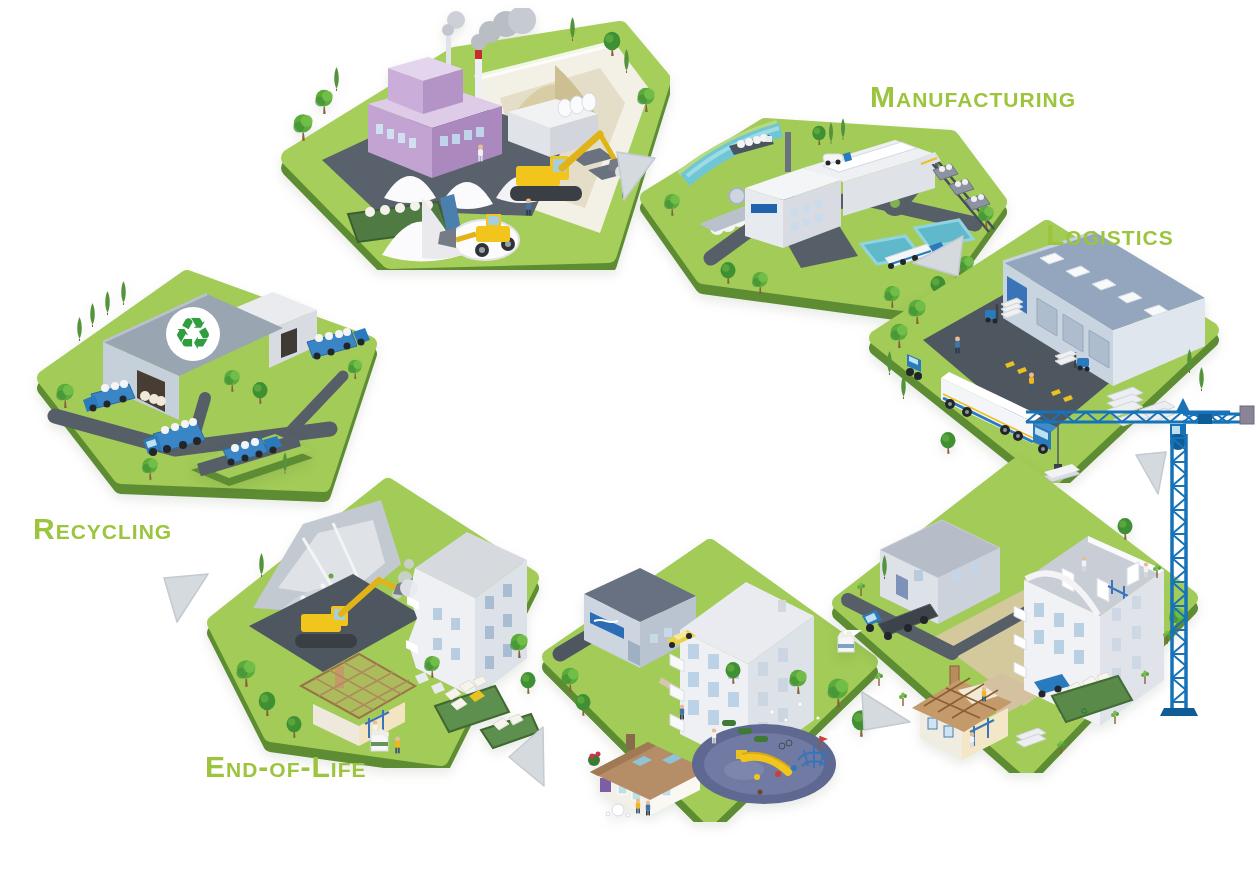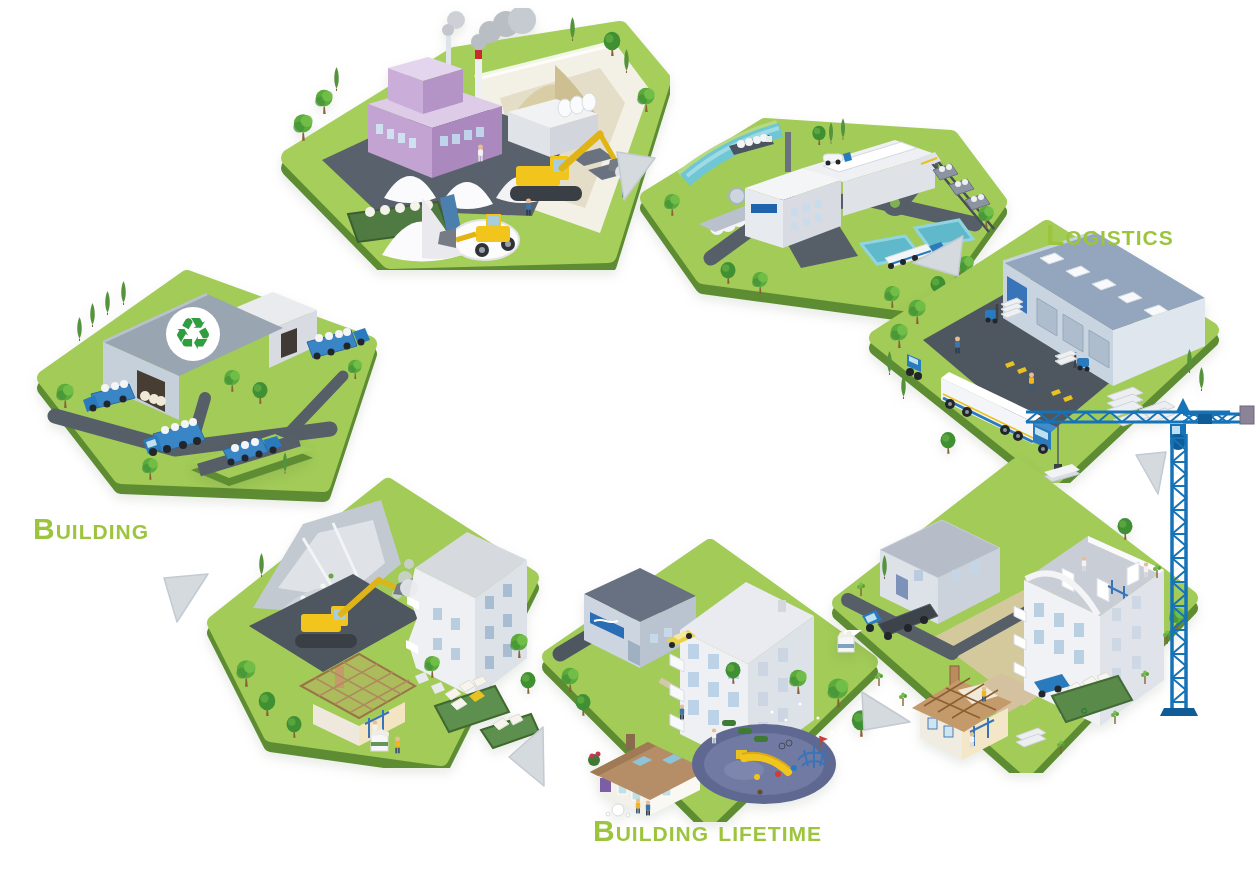--- a/index.html
+++ b/index.html
@@ -848,17 +848,18 @@
     <path d="M40,32 L40,78" stroke="#555b63" stroke-width="1.5"></path>
     <rect x="36" y="74" width="8" height="8" fill="#3c4146"></rect>
     <polygon points="26,86 54,78 62,84 34,92" fill="#d9dde2" stroke="#b9bfc8"></polygon>
     <polygon points="26,82 54,74 62,80 34,88" fill="#f2f3f5"></polygon>
     <path d="M154,48 L154,318 M168,44 L168,318" stroke="#1673b8" stroke-width="3.5"></path>
     <path d="M154,48 L168,60 L154,72 L168,84 L154,96 L168,108 L154,120 L168,132 L154,144 L168,156 L154,168 L168,180 L154,192 L168,204 L154,216 L168,228 L154,240 L168,252 L154,264 L168,276 L154,288 L168,300 L154,312" stroke="#1673b8" stroke-width="2" fill="none"></path>
     <path d="M154,48 H168 M154,72 H168 M154,96 H168 M154,120 H168 M154,144 H168 M154,168 H168 M154,192 H168 M154,216 H168 M154,240 H168 M154,264 H168 M154,288 H168 M154,312 H168" stroke="#1673b8" stroke-width="2"></path>
     <polygon points="146,318 176,318 180,326 142,326" fill="#0f5c96"></polygon>
   </svg>
 
+  <div class="stage-label" style="left:870px;top:82px">Manufacturing</div>
   <div class="stage-label" style="left:1046px;top:220px">Logistics</div>
-  <div class="stage-label" style="left:593px;top:816px">Building lifetime</div>
-  <div class="stage-label" style="left:33px;top:514px">Building</div>
+  <div class="stage-label" style="left:205px;top:752px">End-of-Life</div>
+  <div class="stage-label" style="left:33px;top:514px">Recycling</div>
 
 </div>
 
 </body></html>

